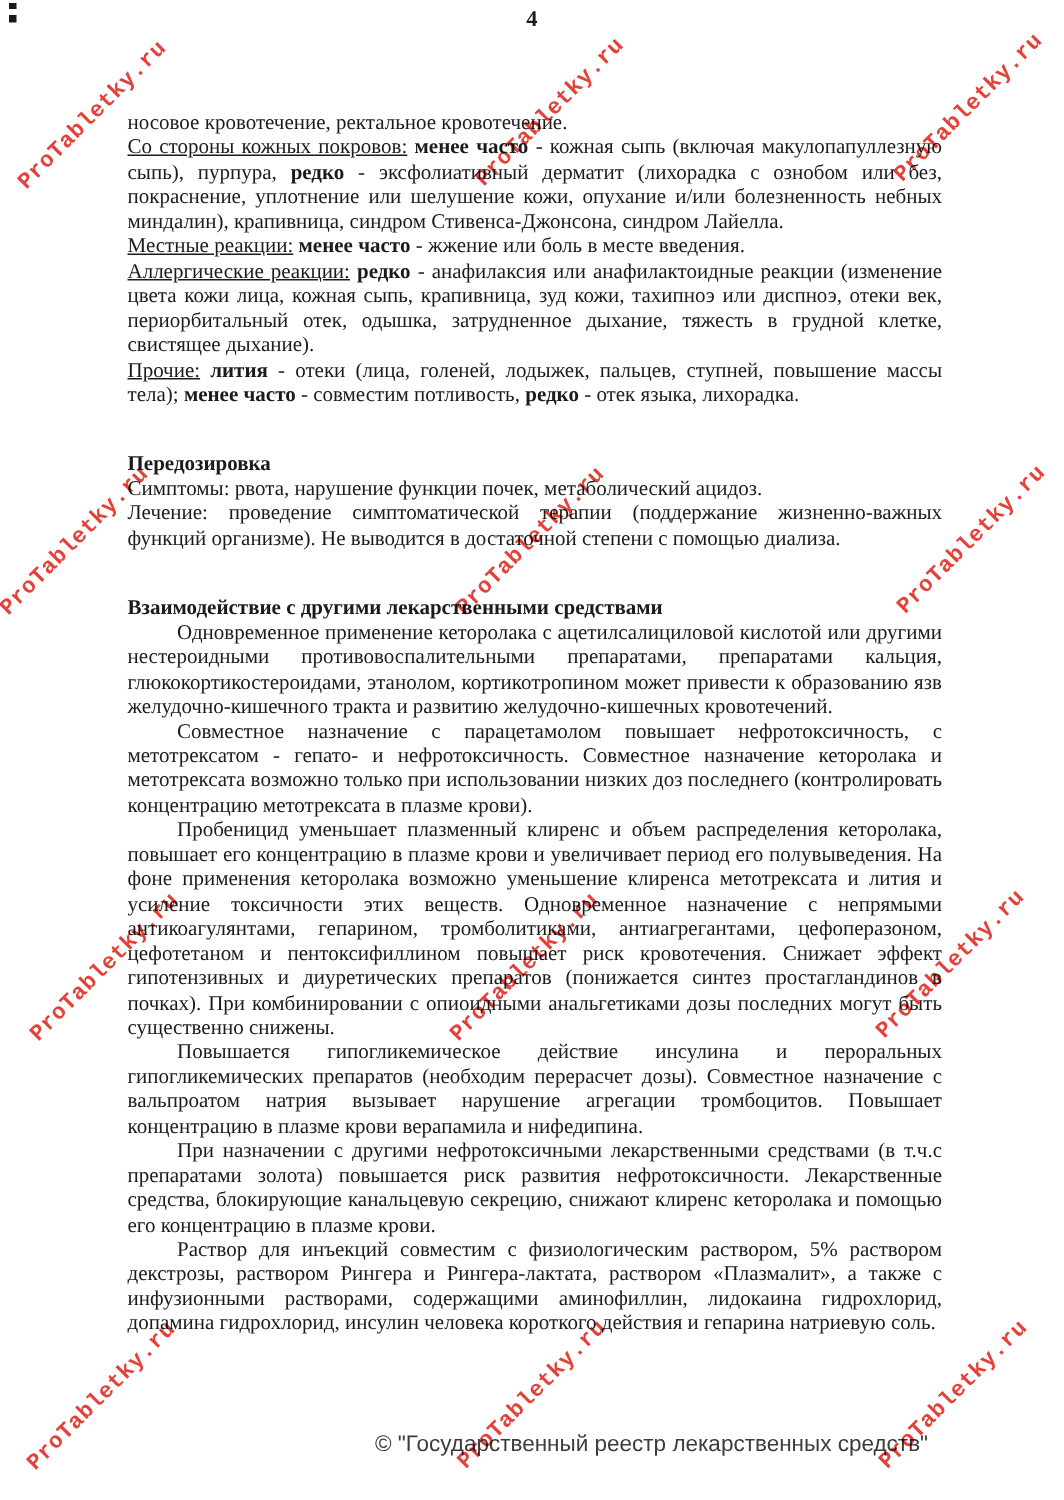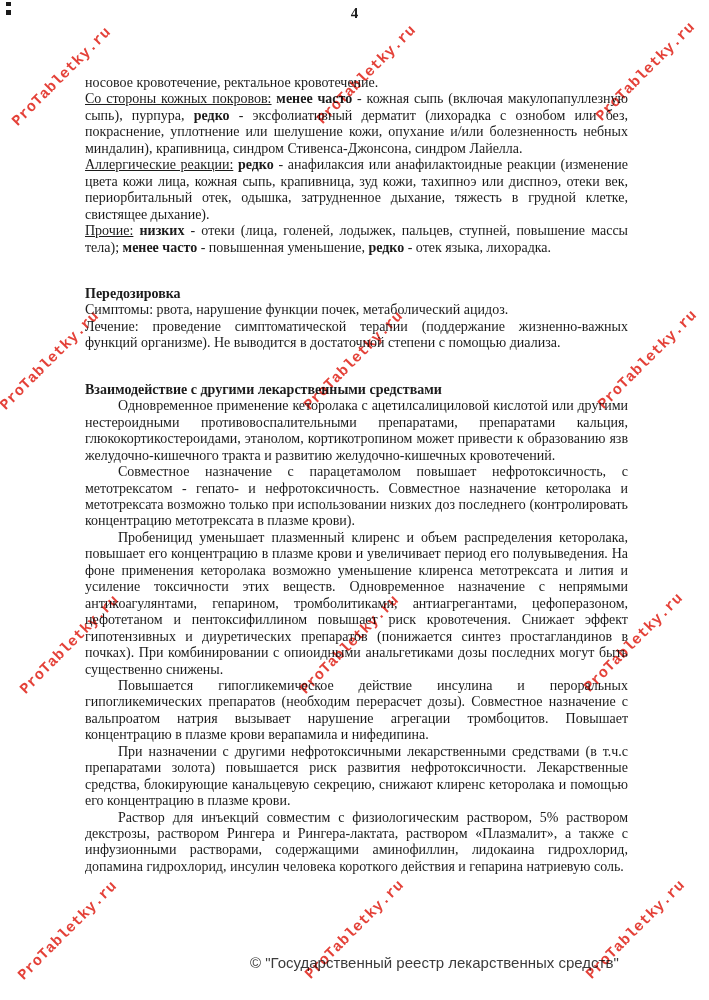--- a/index.html
+++ b/index.html
@@ -60,22 +60,23 @@
 
 <div class="page">
   <div class="artifact artifact-1"></div>
   <div class="artifact artifact-2"></div>
 
   <div class="page-number">4</div>
 
   <div class="doc-body">
       <p class="block"><span class="run-n">носовое кровотечение, ректальное кровотечение.</span></p>
       <p class="block"><span class="run-iu">Со стороны кожных покровов:</span><span class="run-n"> </span><span class="run-b">менее часто</span><span class="run-n"> - кожная сыпь (включая макулопапуллезную сыпь), пурпура, </span><span class="run-b">редко</span><span class="run-n"> - эксфолиативный дерматит (лихорадка с ознобом или без, покраснение, уплотнение или шелушение кожи, опухание и/или болезненность небных миндалин), крапивница, синдром Стивенса-Джонсона, синдром Лайелла.</span></p>
+      <p class="block"><span class="run-iu">Местные реакции:</span><span class="run-n"> </span><span class="run-b">менее часто</span><span class="run-n"> - жжение или боль в месте введения.</span></p>
       <p class="block"><span class="run-iu">Аллергические реакции:</span><span class="run-n"> </span><span class="run-b">редко</span><span class="run-n"> - анафилаксия или анафилактоидные реакции (изменение цвета кожи лица, кожная сыпь, крапивница, зуд кожи, тахипноэ или диспноэ, отеки век, периорбитальный отек, одышка, затрудненное дыхание, тяжесть в грудной клетке, свистящее дыхание).</span></p>
-      <p class="block"><span class="run-iu">Прочие:</span><span class="run-n"> </span><span class="run-b">низких</span><span class="run-n"> - отеки (лица, голеней, лодыжек, пальцев, ступней, повышение массы тела); </span><span class="run-b">менее часто</span><span class="run-n"> - повышенная уменьшение, </span><span class="run-b">редко</span><span class="run-n"> - отек языка, лихорадка.</span></p>
+      <p class="block"><span class="run-iu">Прочие:</span><span class="run-n"> </span><span class="run-b">лития</span><span class="run-n"> - отеки (лица, голеней, лодыжек, пальцев, ступней, повышение массы тела); </span><span class="run-b">менее часто</span><span class="run-n"> - совместим потливость, </span><span class="run-b">редко</span><span class="run-n"> - отек языка, лихорадка.</span></p>
       <p class="block heading"><span class="run-b">Передозировка</span></p>
       <p class="block"><span class="run-u">Симптомы</span><span class="run-n">: рвота, нарушение функции почек, метаболический ацидоз.</span></p>
       <p class="block"><span class="run-u">Лечение</span><span class="run-n">: проведение симптоматической терапии (поддержание жизненно-важных функций организме). Не выводится в достаточной степени с помощью диализа.</span></p>
       <p class="block heading"><span class="run-b">Взаимодействие с другими лекарственными средствами</span></p>
       <p class="block indent"><span class="run-n">Одновременное применение кеторолака с ацетилсалициловой кислотой или другими нестероидными противовоспалительными препаратами, препаратами кальция, глюкокортикостероидами, этанолом, кортикотропином может привести к образованию язв желудочно-кишечного тракта и развитию желудочно-кишечных кровотечений.</span></p>
       <p class="block indent"><span class="run-n">Совместное назначение с парацетамолом повышает нефротоксичность, с метотрексатом - гепато- и нефротоксичность. Совместное назначение кеторолака и метотрексата возможно только при использовании низких доз последнего (контролировать концентрацию метотрексата в плазме крови).</span></p>
       <p class="block indent"><span class="run-n">Пробеницид уменьшает плазменный клиренс и объем распределения кеторолака, повышает его концентрацию в плазме крови и увеличивает период его полувыведения. На фоне применения кеторолака возможно уменьшение клиренса метотрексата и лития и усиление токсичности этих веществ. Одновременное назначение с непрямыми антикоагулянтами, гепарином, тромболитиками, антиагрегантами, цефоперазоном, цефотетаном и пентоксифиллином повышает риск кровотечения. Снижает эффект гипотензивных и диуретических препаратов (понижается синтез простагландинов в почках). При комбинировании с опиоидными анальгетиками дозы последних могут быть существенно снижены.</span></p>
       <p class="block indent"><span class="run-n">Повышается гипогликемическое действие инсулина и пероральных гипогликемических препаратов (необходим перерасчет дозы). Совместное назначение с вальпроатом натрия вызывает нарушение агрегации тромбоцитов. Повышает концентрацию в плазме крови верапамила и нифедипина.</span></p>
       <p class="block indent"><span class="run-n">При назначении с другими нефротоксичными лекарственными средствами (в т.ч.с препаратами золота) повышается риск развития нефротоксичности. Лекарственные средства, блокирующие канальцевую секрецию, снижают клиренс кеторолака и помощью его концентрацию в плазме крови.</span></p>
       <p class="block indent"><span class="run-n">Раствор для инъекций совместим с физиологическим раствором, 5% раствором декстрозы, раствором Рингера и Рингера-лактата, раствором «Плазмалит», а также с инфузионными растворами, содержащими аминофиллин, лидокаина гидрохлорид, допамина гидрохлорид, инсулин человека короткого действия и гепарина натриевую соль.</span></p>

